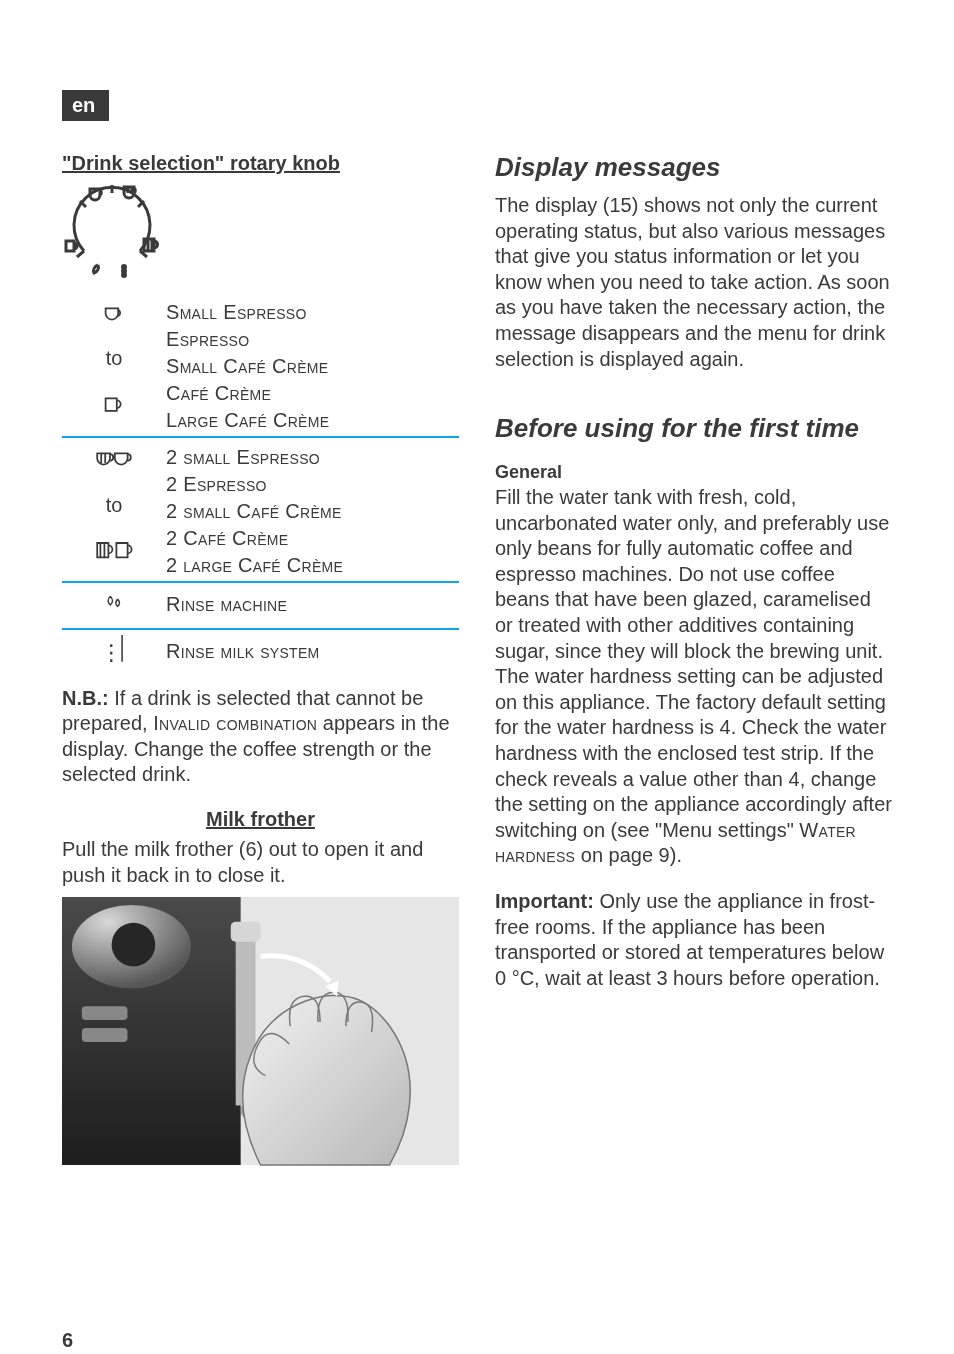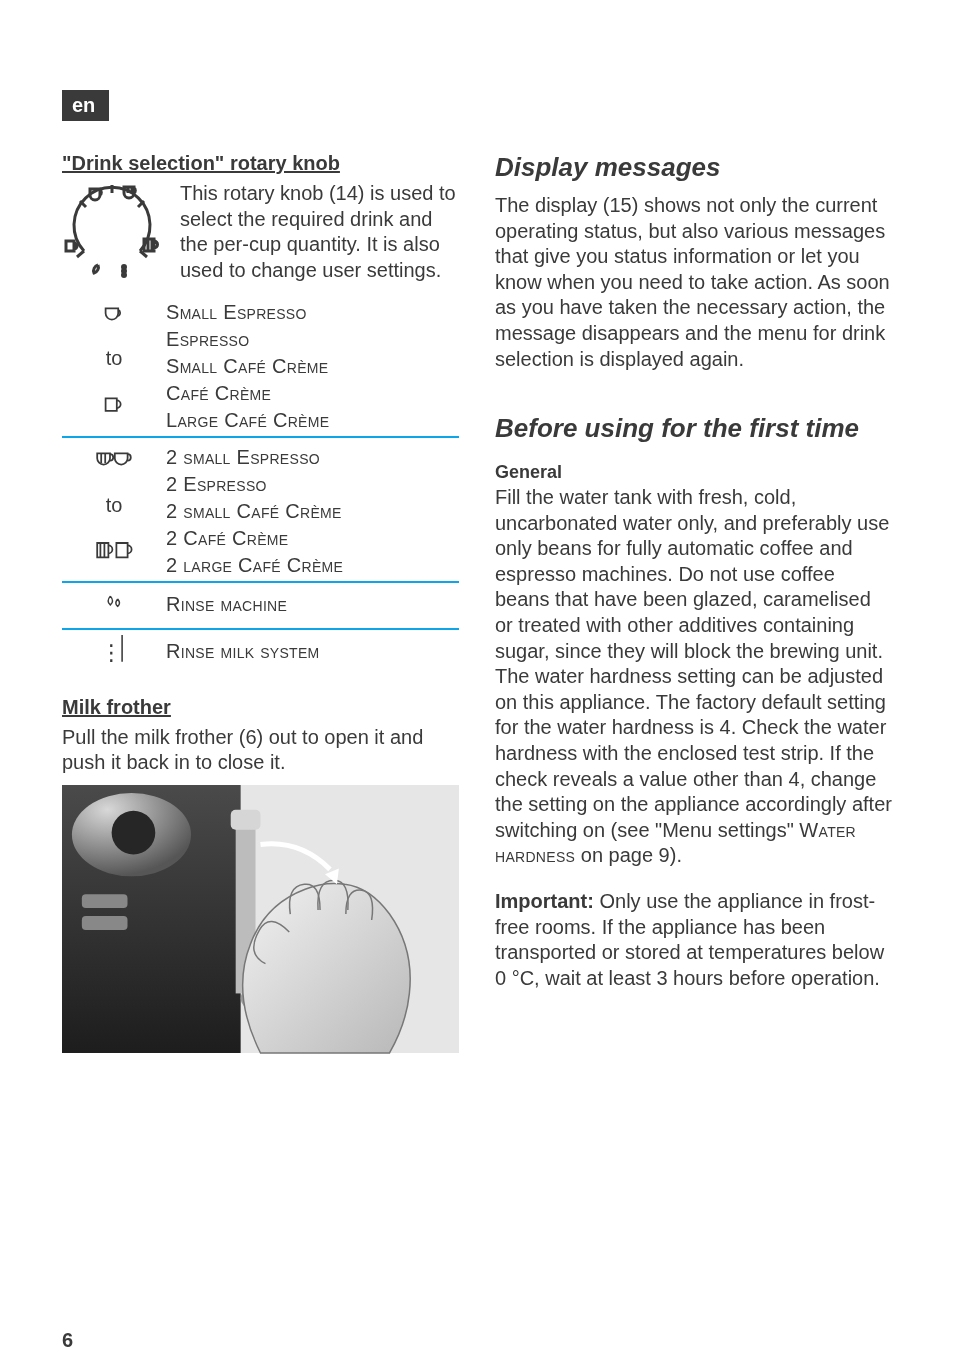--- a/index.html
+++ b/index.html
@@ -58,23 +58,20 @@
               <path d="M4 60 h8 v10 h-8 z M12 62 a3 3 0 0 1 0 6"></path>
               <path d="M82 58 h10 v12 h-10 z M92 60 a3 3 0 0 1 0 7 M86 58 v12 M90 58 v12"></path>
               <path d="M36 84 a6 6 0 0 1 -4 8 a6 6 0 0 1 4 -8"></path>
               <circle cx="62" cy="86" r="1.5"></circle>
                 <circle cx="62" cy="90" r="1.5"></circle>
                 <circle cx="62" cy="94" r="1.5"></circle>
               <line x1="62" y1="84" x2="62" y2="88"></line>
             </g>
           </svg>
         </div>
-        <div class="knob-text">
-          <p>This rotary knob (14) is used to select the required drink and the per-cup quantity. It is also used to change user settings.</p>
-        </div>
       </div>
 
       <table class="tbl">
         <tbody>
             <tr>
           <td class="icon-cell">
             <svg viewBox="0 0 40 28">
                   <g fill="none" stroke="#3a3a3a" stroke-width="2.5">
                     <path d="M8 6 h18 v7 a9 9 0 0 1 -18 0 z"></path>
                     <path d="M26 8 a5 5 0 0 1 0 9"></path>
@@ -155,22 +152,25 @@
         </tr>
         <tr class="sep">
           <td style="padding:8px 0;">
             <span class="icon-milk">⋮<span style="display:inline-block;transform:translateY(-5px) translateX(-2px);">│</span></span>
           </td>
           <td class="smallcaps" style="padding:8px 0;">Rinse milk system</td>
         </tr>
       </tbody>
         </table>
 
-
-      <div class="sec-underline" style="margin-top:20px;">Milk frother</div>
+      <p class="para">
+        <b>N.B.:</b><span> If a drink is selected that cannot be prepared, </span><span class="smallcaps">Invalid combination</span><span> appears in the display. Change the coffee strength or the selected drink.</span>
+      </p>
+
+      <div class="sec-underline" style="margin-top:20px;text-align:center;">Milk frother</div>
       <p>Pull the milk frother (6) out to open it and push it back in to close it.</p>
 
       <div class="photo">
         <svg viewBox="0 0 400 270" width="100%" height="100%">
           <defs>
             <radialGradient id="g1" cx="30%" cy="20%" r="80%">
               <stop offset="0%" stop-color="#d8d8d8"></stop>
                 <stop offset="100%" stop-color="#565656"></stop>
             </radialGradient>
             <linearGradient id="g2" x1="0" y1="0" x2="0" y2="1">

